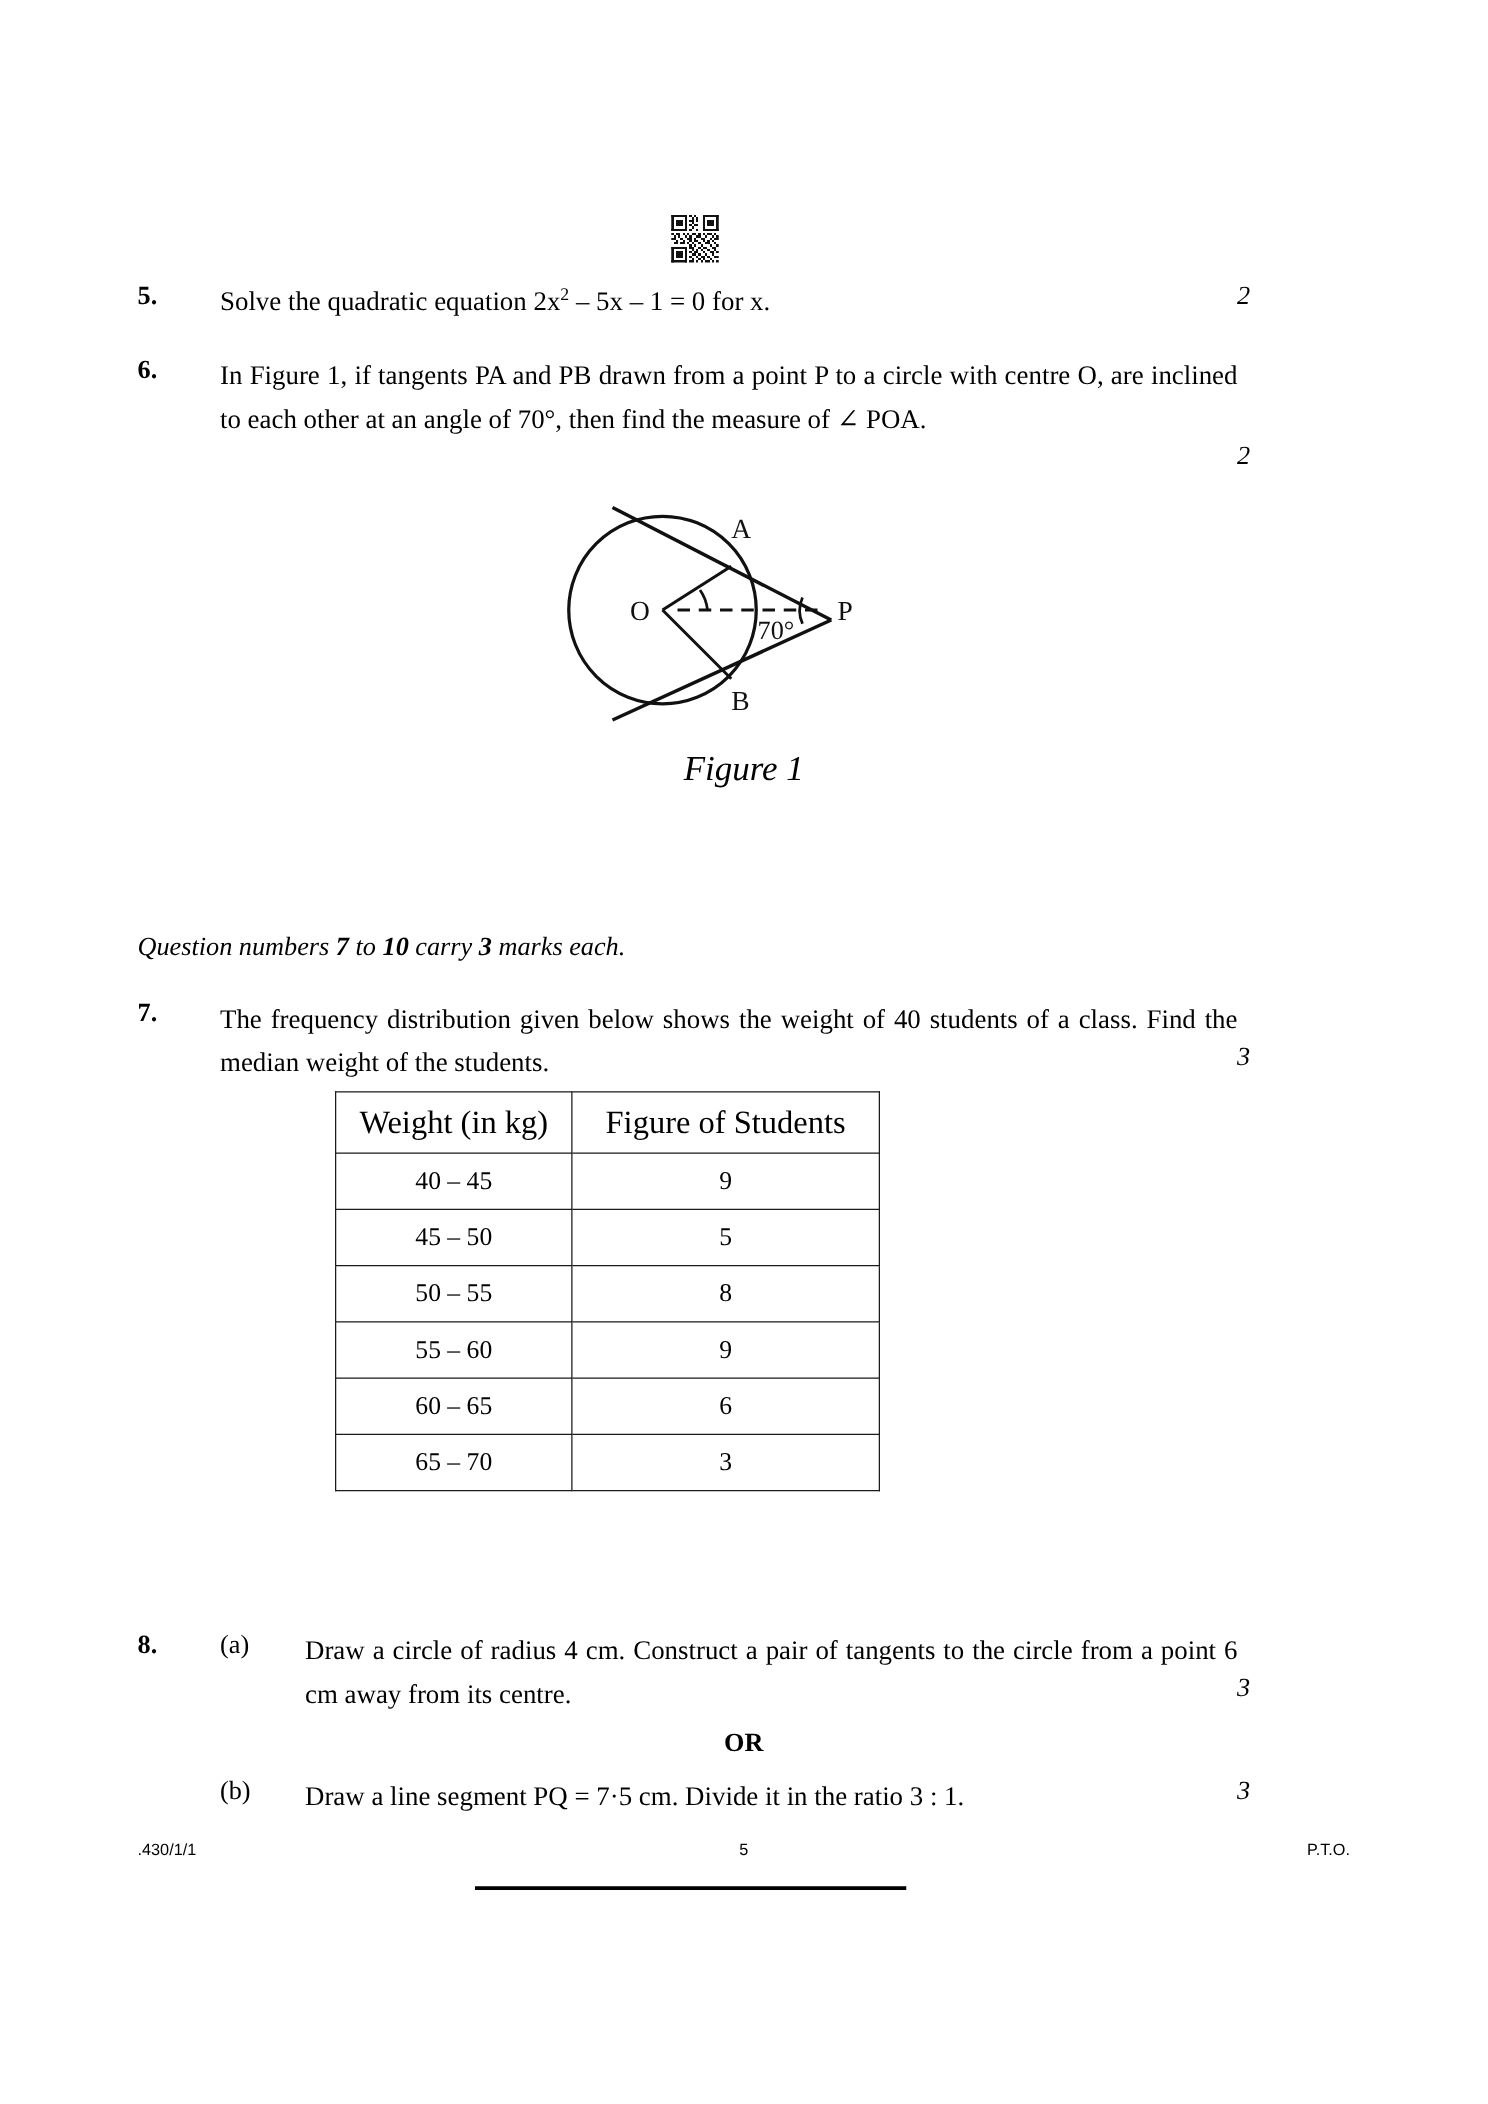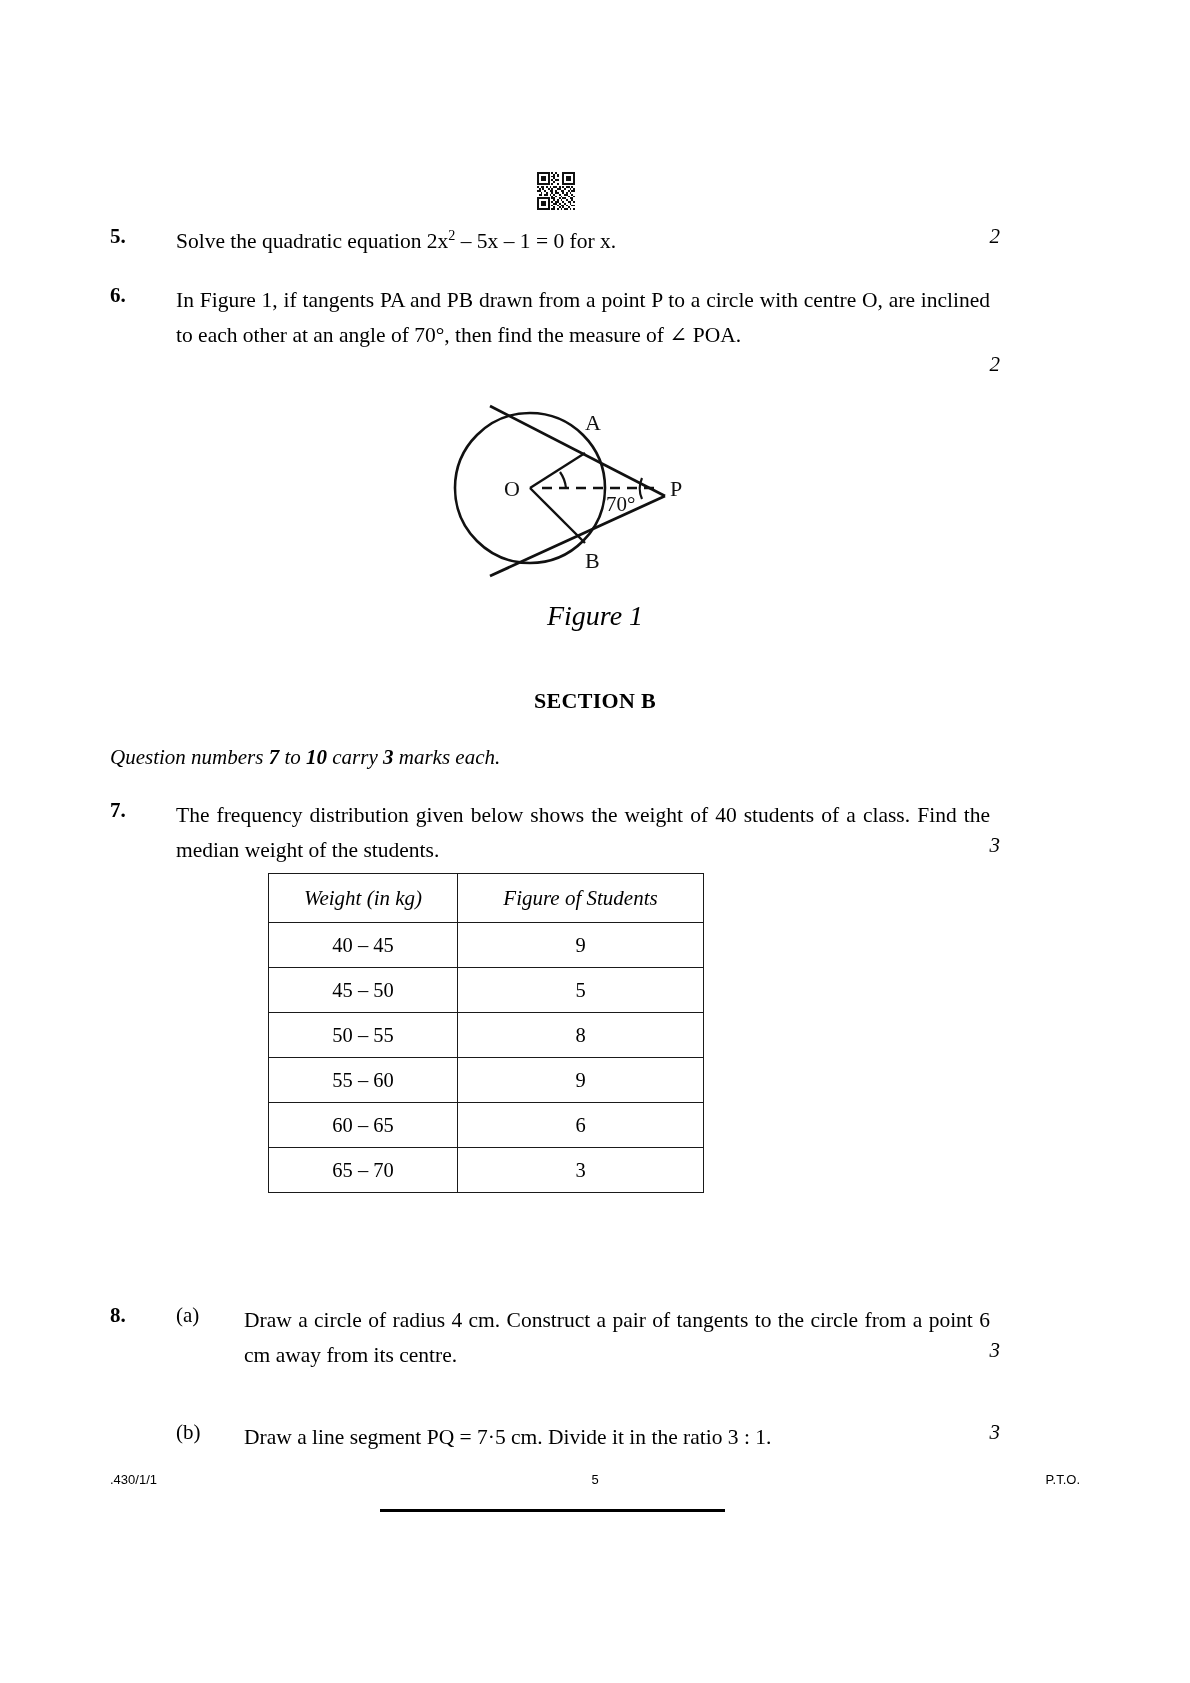--- a/index.html
+++ b/index.html
@@ -115,22 +115,21 @@
     font-size: 20.5px;
   }
   .freq-table th, .freq-table td {
     border: 1.6px solid #1a1a1a;
     padding: 0;
     height: 44px;
     text-align: center;
     font-weight: normal;
   }
   .freq-table th {
-    font-style: italic;
-    font-size: 21px;
+    font-size: 26px;
     height: 48px;
   }
   .col-w { width: 188px; }
   .col-n { width: 245px; }
 
   
   .or-line {
     position: absolute;
     left: 0;
     width: 1190px;
@@ -324,21 +323,20 @@
 
       <text x="165" y="62" font-family="Liberation Serif, serif" font-size="22" fill="#111">A</text>
       <text x="84" y="128" font-family="Liberation Serif, serif" font-size="22" fill="#111">O</text>
       <text x="165" y="200" font-family="Liberation Serif, serif" font-size="22" fill="#111">B</text>
       <text x="250" y="128" font-family="Liberation Serif, serif" font-size="22" fill="#111">P</text>
       <text x="186" y="143" font-family="Liberation Serif, serif" font-size="21" fill="#111">70°</text>
     </svg>
   </div>
   <div class="fig-caption">Figure 1</div>
 
-  <div class="section-heading" style="top:688px;">SECTION B</div>
 
   <div class="instruction" style="left:110px; top:745px;"><span>Question numbers </span><b>7</b><span> to </span><b>10</b><span> carry </span><b>3</b><span> marks each.</span></div>
 
   <div class="q-row" style="left:110px; top:798px; width:880px;">
     <div class="q-num">7.</div>
     <div class="q-body" style="width:814px;">The frequency distribution given below shows the weight of 40 students of a class. Find the median weight of the students.</div>
   </div>
   <div class="marks" style="left:960px; top:833px;">3</div>
 
   <table class="freq-table">
@@ -376,20 +374,21 @@
     </tbody>
   </table>
 
   <div class="q-row" style="left:110px; top:1303px; width:880px;">
     <div class="q-num">8.</div>
     <div class="q-sub">(a)</div>
     <div class="q-body" style="width:746px;">Draw a circle of radius 4 cm. Construct a pair of tangents to the circle from a point 6 cm away from its centre.</div>
   </div>
   <div class="marks" style="left:960px; top:1338px;">3</div>
 
+  <div class="or-line" style="top:1382px;">OR</div>
 
   <div class="q-row" style="left:110px; top:1420px; width:880px;">
     <div class="q-num"></div>
     <div class="q-sub">(b)</div>
     <div class="q-body nojust" style="width:746px;">Draw a line segment  PQ = 7·5 cm. Divide it in the ratio 3 : 1.</div>
   </div>
   <div class="marks" style="left:960px; top:1420px;">3</div>
 
   <div class="footer">
     <div class="footer-code">.430/1/1</div>

